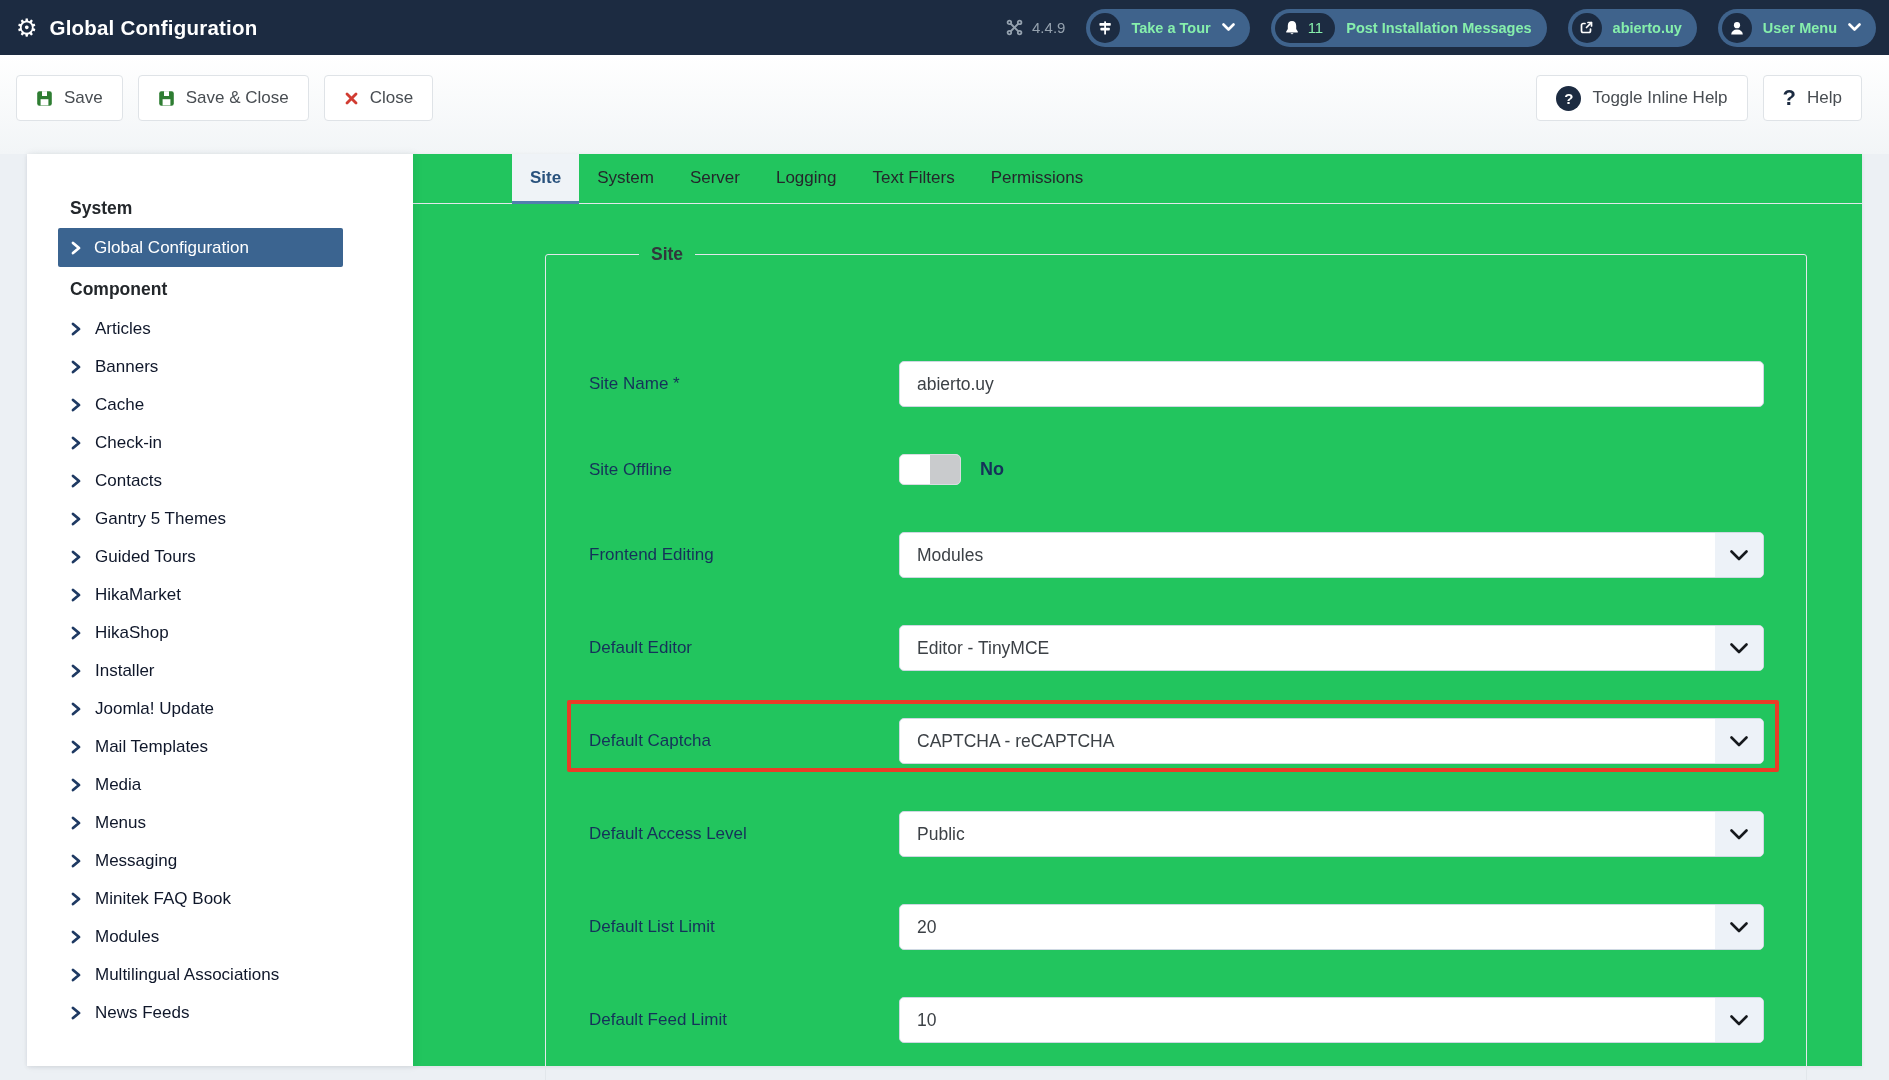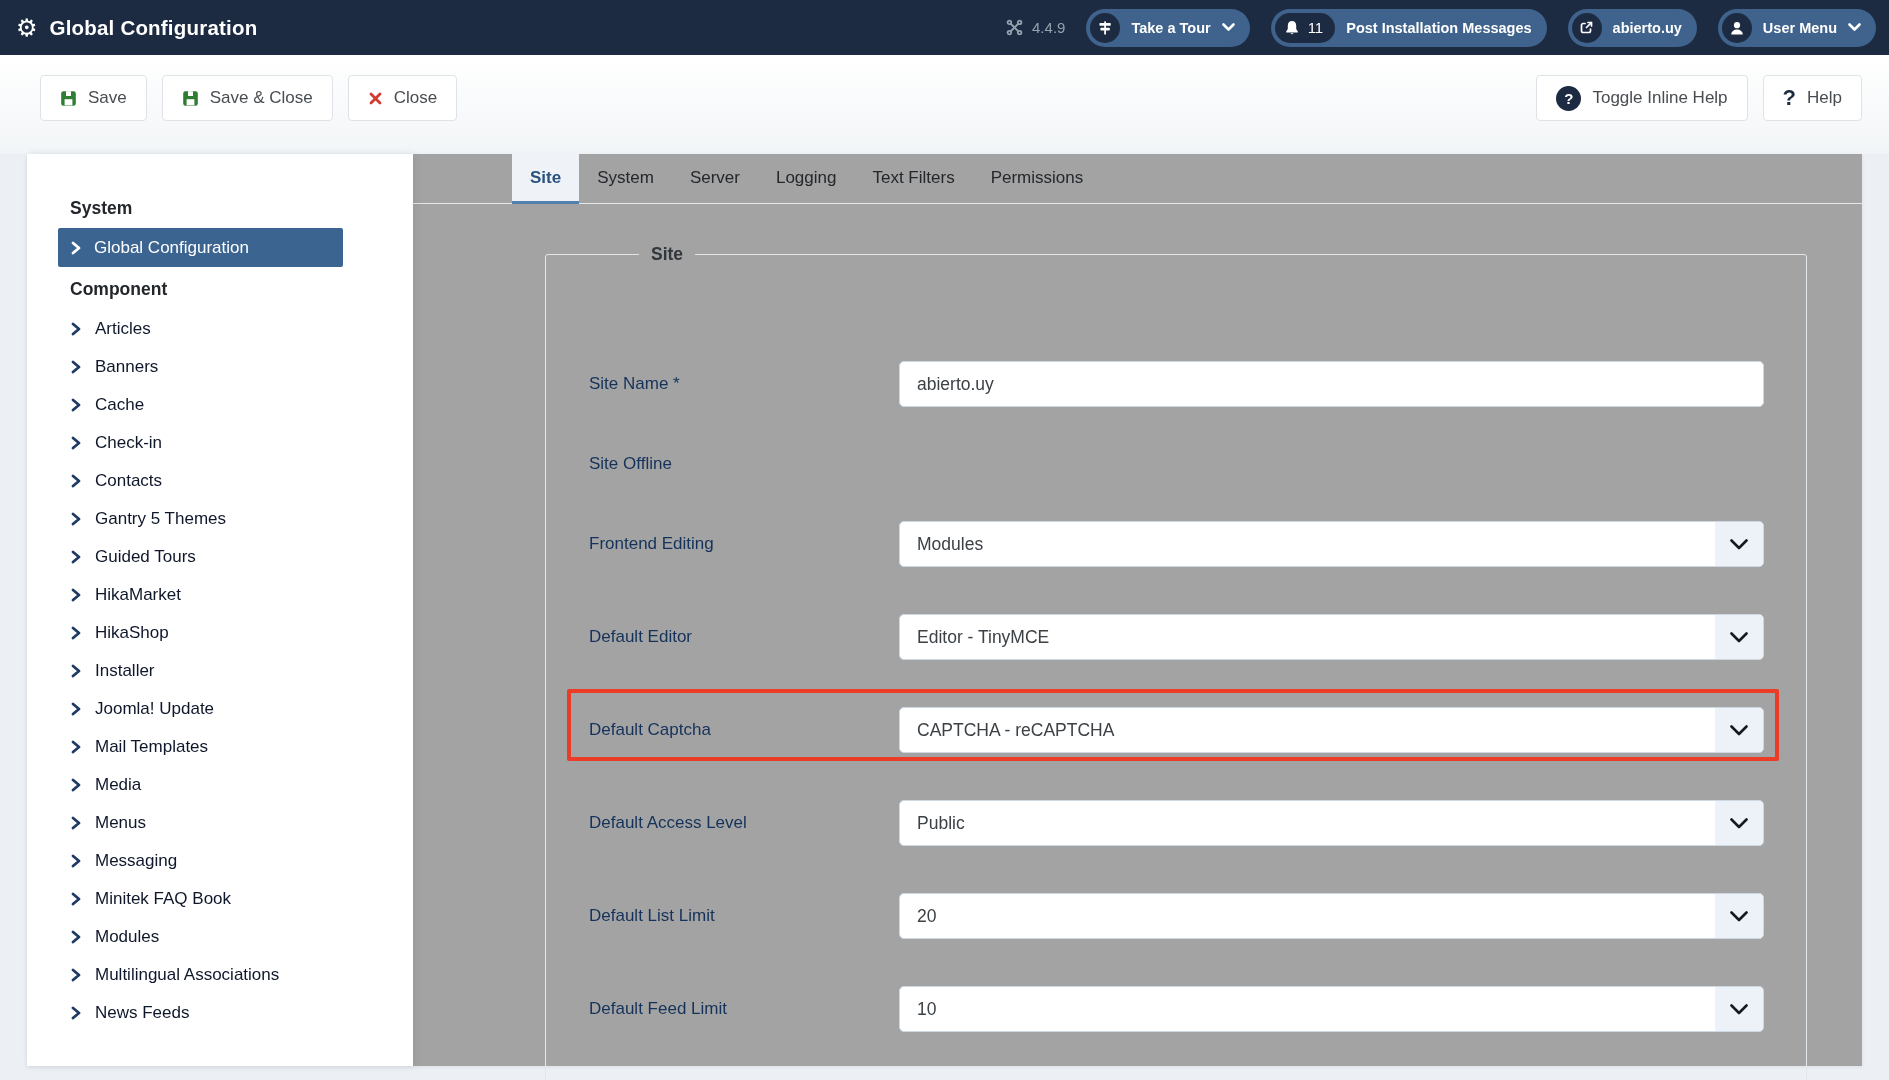--- a/index.html
+++ b/index.html
@@ -13,45 +13,45 @@
     width:1889px;height:1080px;overflow:hidden;background:#ecf0f4;
     font-family:"Liberation Sans","DejaVu Sans",sans-serif;color:#24272b;
   }
   
   .header{height:55px;background:var(--header-bg);display:flex;align-items:center;padding:0 13px 0 16px;gap:12px}
   .gear{color:#fff;font-size:24px;line-height:1}
   .app-title{color:#fff;font-size:20.5px;font-weight:700;letter-spacing:.2px}
   .header-right{margin-left:auto;display:flex;align-items:center;gap:21px}
   .version{display:flex;align-items:center;gap:9px;color:#94a1ae;font-size:15px}
   .pill{height:38px;background:var(--pill-bg);border-radius:19px;display:flex;align-items:center;gap:11px;
-        padding:0 15px 0 4px;color:#ffffff;font-size:14.5px;font-weight:600;cursor:pointer;border:none}
+        padding:0 15px 0 4px;color:#86efac;font-size:14.5px;font-weight:600;cursor:pointer;border:none}
   .pill-circle{width:30px;height:30px;border-radius:50%;background:var(--header-bg);display:flex;align-items:center;justify-content:center;flex-shrink:0}
   .badge-pill{height:30px;border-radius:15px;background:var(--header-bg);display:flex;align-items:center;gap:8px;padding:0 12px 0 9px;font-size:15px;font-weight:400}
   
-  .toolbar-section{background:linear-gradient(180deg,#ffffff 0%,#f2f5f7 100%);padding:20px 27px 33px 40px;display:flex}
+  .toolbar-section{background:linear-gradient(180deg,#ffffff 0%,#f2f5f7 100%);padding:20px 27px 33px 16px;display:flex}
   .tbtn{height:46px;background:#fff;border:1px solid #dfe3e7;border-radius:4px;padding:0 19px;display:flex;
         align-items:center;gap:11px;font-size:17px;color:#484d52;cursor:pointer;font-family:inherit}
   .tgroup{display:flex;gap:15px}
   .tgroup.right{margin-left:auto}
   .qcircle{width:25px;height:25px;border-radius:50%;background:var(--header-bg);color:#fff;display:flex;align-items:center;justify-content:center;font-size:15px;font-weight:700}
   .qmark{color:var(--header-bg);font-size:22px;font-weight:800}
   
   .wrapper{margin:0 27px;height:912px;display:flex;background:#fff;box-shadow:0 1px 4px rgba(20,30,40,.08)}
   
   .sidebar{width:386px;background:#fff;padding:44px 70px 0 31px;box-shadow:2px 0 8px rgba(30,40,50,.08);position:relative;z-index:1;flex-shrink:0}
   .side-heading{font-size:17.5px;font-weight:700;color:#23272b;margin:0 0 9px 12px}
   .component-heading{margin-top:12px}
   .side-active{display:flex;align-items:center;gap:13px;background:var(--active-item-bg);color:#fff;height:39px;
                padding-left:13px;border-radius:2px;font-size:17px;cursor:pointer}
   .side-list{list-style:none;margin:10px 0 0;padding:0}
   .side-item{display:flex;align-items:center;gap:14px;padding:9px 0 9px 13px;font-size:17px;color:#0f172a;cursor:pointer}
   .chev{display:flex;align-items:center;color:#1f3a63}
   .chev-white{color:#fff}
   
-  .main{flex:1;background:#a3a3a3;min-width:0}
+  .main{flex:1;background:#22c55e;min-width:0}
   .tab-bar{display:flex;height:50px;border-bottom:1px solid #e3e7eb;padding-left:99px}
   .tab{padding:0 18px;display:flex;align-items:center;font-size:17px;font-weight:500;color:#24272b;cursor:pointer;
        border:none;background:transparent;font-family:inherit;border-bottom:3px solid transparent;margin-bottom:-1px}
   .tab.active{background:#eff3f7;color:var(--tab-active);font-weight:700;border-bottom-color:var(--tab-underline)}
   .content{padding:40px 55px 0 132px}
   fieldset{border:1px solid #e2e7eb;border-radius:3px;margin:0;padding:0 42px 70px 43px;min-height:820px}
   legend{font-size:17.5px;font-weight:700;color:#32373c;padding:0 12px;margin-left:50px}
   
   .form-row{display:flex;align-items:center;margin-top:47px;position:relative}
   .form-row:first-child{margin-top:96px}
@@ -370,20 +370,28 @@
         <legend>Site</legend>
         <div id="form-rows">
             <div class="form-row">
     <label class="form-label">Site Name *</label>
     <div class="field-slot">
                 <input class="text-input" type="text" value="abierto.uy" style="">
               </div>
   </div>
             <div class="form-row">
     <label class="form-label">Site Offline</label>
+    <div class="field-slot">
+                <div style="display:flex;align-items:center">
+    <div class="toggle">
+      <div class="toggle-knob"></div>
+    </div>
+    <span class="toggle-state">No</span>
+  </div>
+              </div>
   </div>
             <div class="form-row">
     <label class="form-label">Frontend Editing</label>
     <div class="field-slot">
                 <div class="select">
     <span class="select-value">Modules</span>
     <span class="select-caret">
       <svg width="18" height="11" viewBox="0 0 18 11" fill="none" stroke="#16191d" stroke-width="2.6" stroke-linecap="round" stroke-linejoin="round">
                       <polyline points="1.5,1.5 9,9 16.5,1.5"></polyline>
                     </svg>

